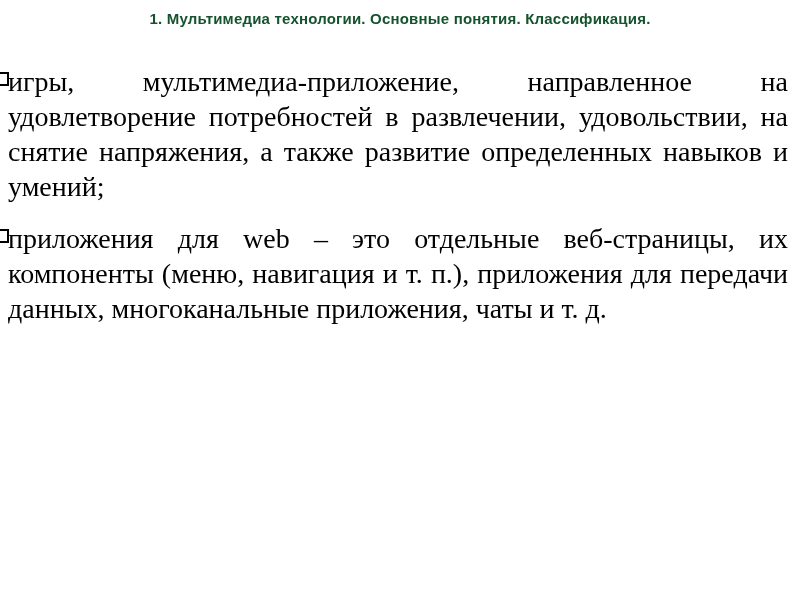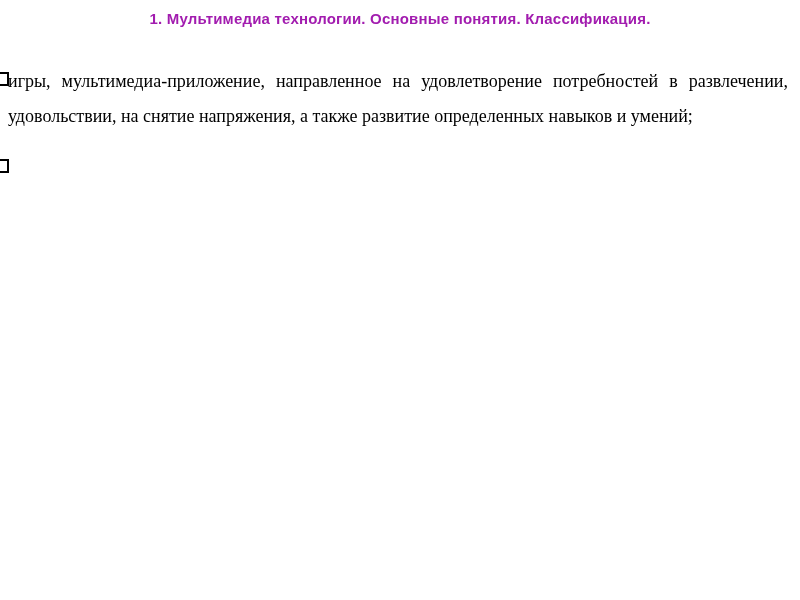--- a/index.html
+++ b/index.html
@@ -30,21 +30,21 @@
     right: 12px;
   }
   ul.bullet-list {
     list-style: none;
     margin: 0;
     padding: 0;
   }
   ul.bullet-list li {
     position: relative;
     font-family: "Liberation Serif", "DejaVu Serif", serif;
-    font-size: 18px;
+    font-size: 28px;
     line-height: 35px;
     color: #000000;
     text-align: justify;
     margin: 0 0 17px 0;
   }
   ul.bullet-list li:last-child {
     margin-bottom: 0;
   }
   .square-bullet {
     position: absolute;
@@ -53,25 +53,29 @@
     width: 10px;
     height: 10px;
     border: 2px solid #000000;
     background: transparent;
     display: inline-block;
   }
 </style>
 </head>
 <body style="background: rgb(255, 255, 255);">
 
-<div class="slide-title" style="color: #a21caf;">1. Мультимедиа технологии. Основные понятия. Классификация.</div>
+<div class="slide-title" style="color: #14532d;">1. Мультимедиа технологии. Основные понятия. Классификация.</div>
 
 <div class="content">
   <ul class="bullet-list">
     <li>
       <span class="square-bullet"></span>
       <span>игры, мультимедиа-приложение, направленное на удовлетворение потребностей в развлечении, удовольствии, на снятие напряжения, а также развитие определенных навыков и умений;</span>
     </li>
     <li>
       <span class="square-bullet"></span>
     </li>
+    <li>
+      <span class="square-bullet"></span>
+      <span>приложения для web – это отдельные веб-страницы, их компоненты (меню, навигация и т. п.), приложения для передачи данных, многоканальные приложения, чаты и т. д.</span>
+    </li>
   </ul>
 </div>
 
 </body></html>

